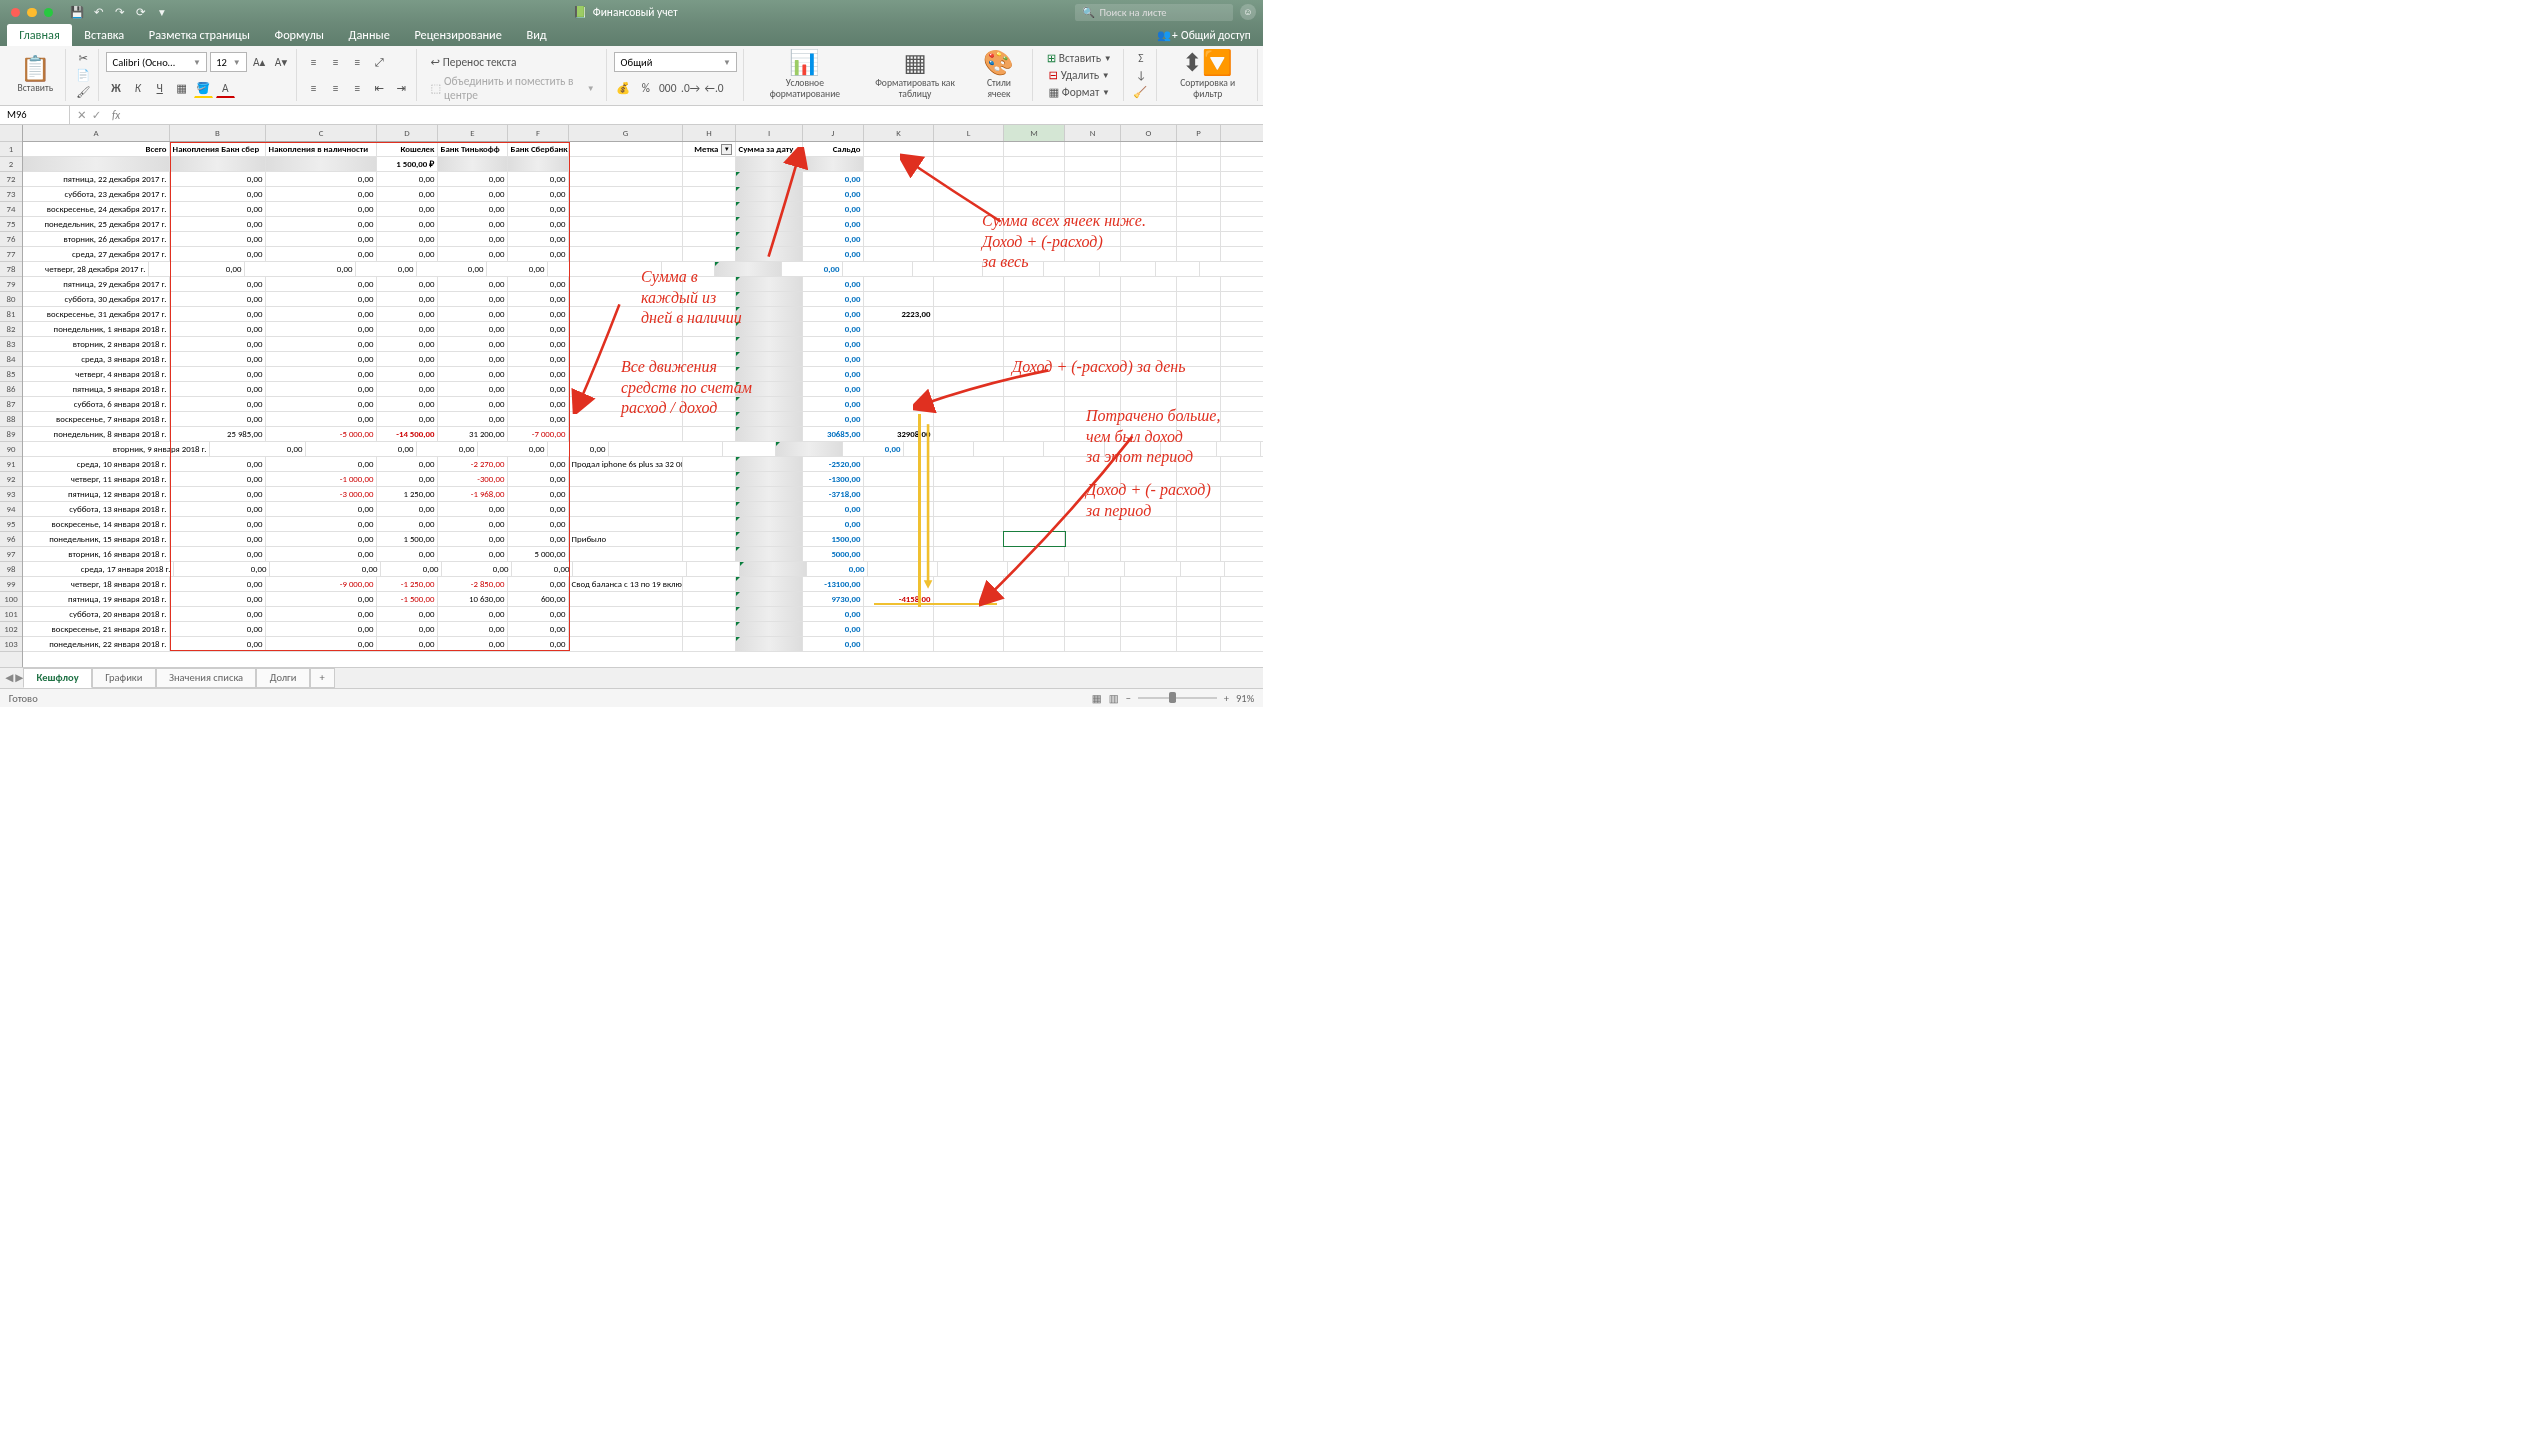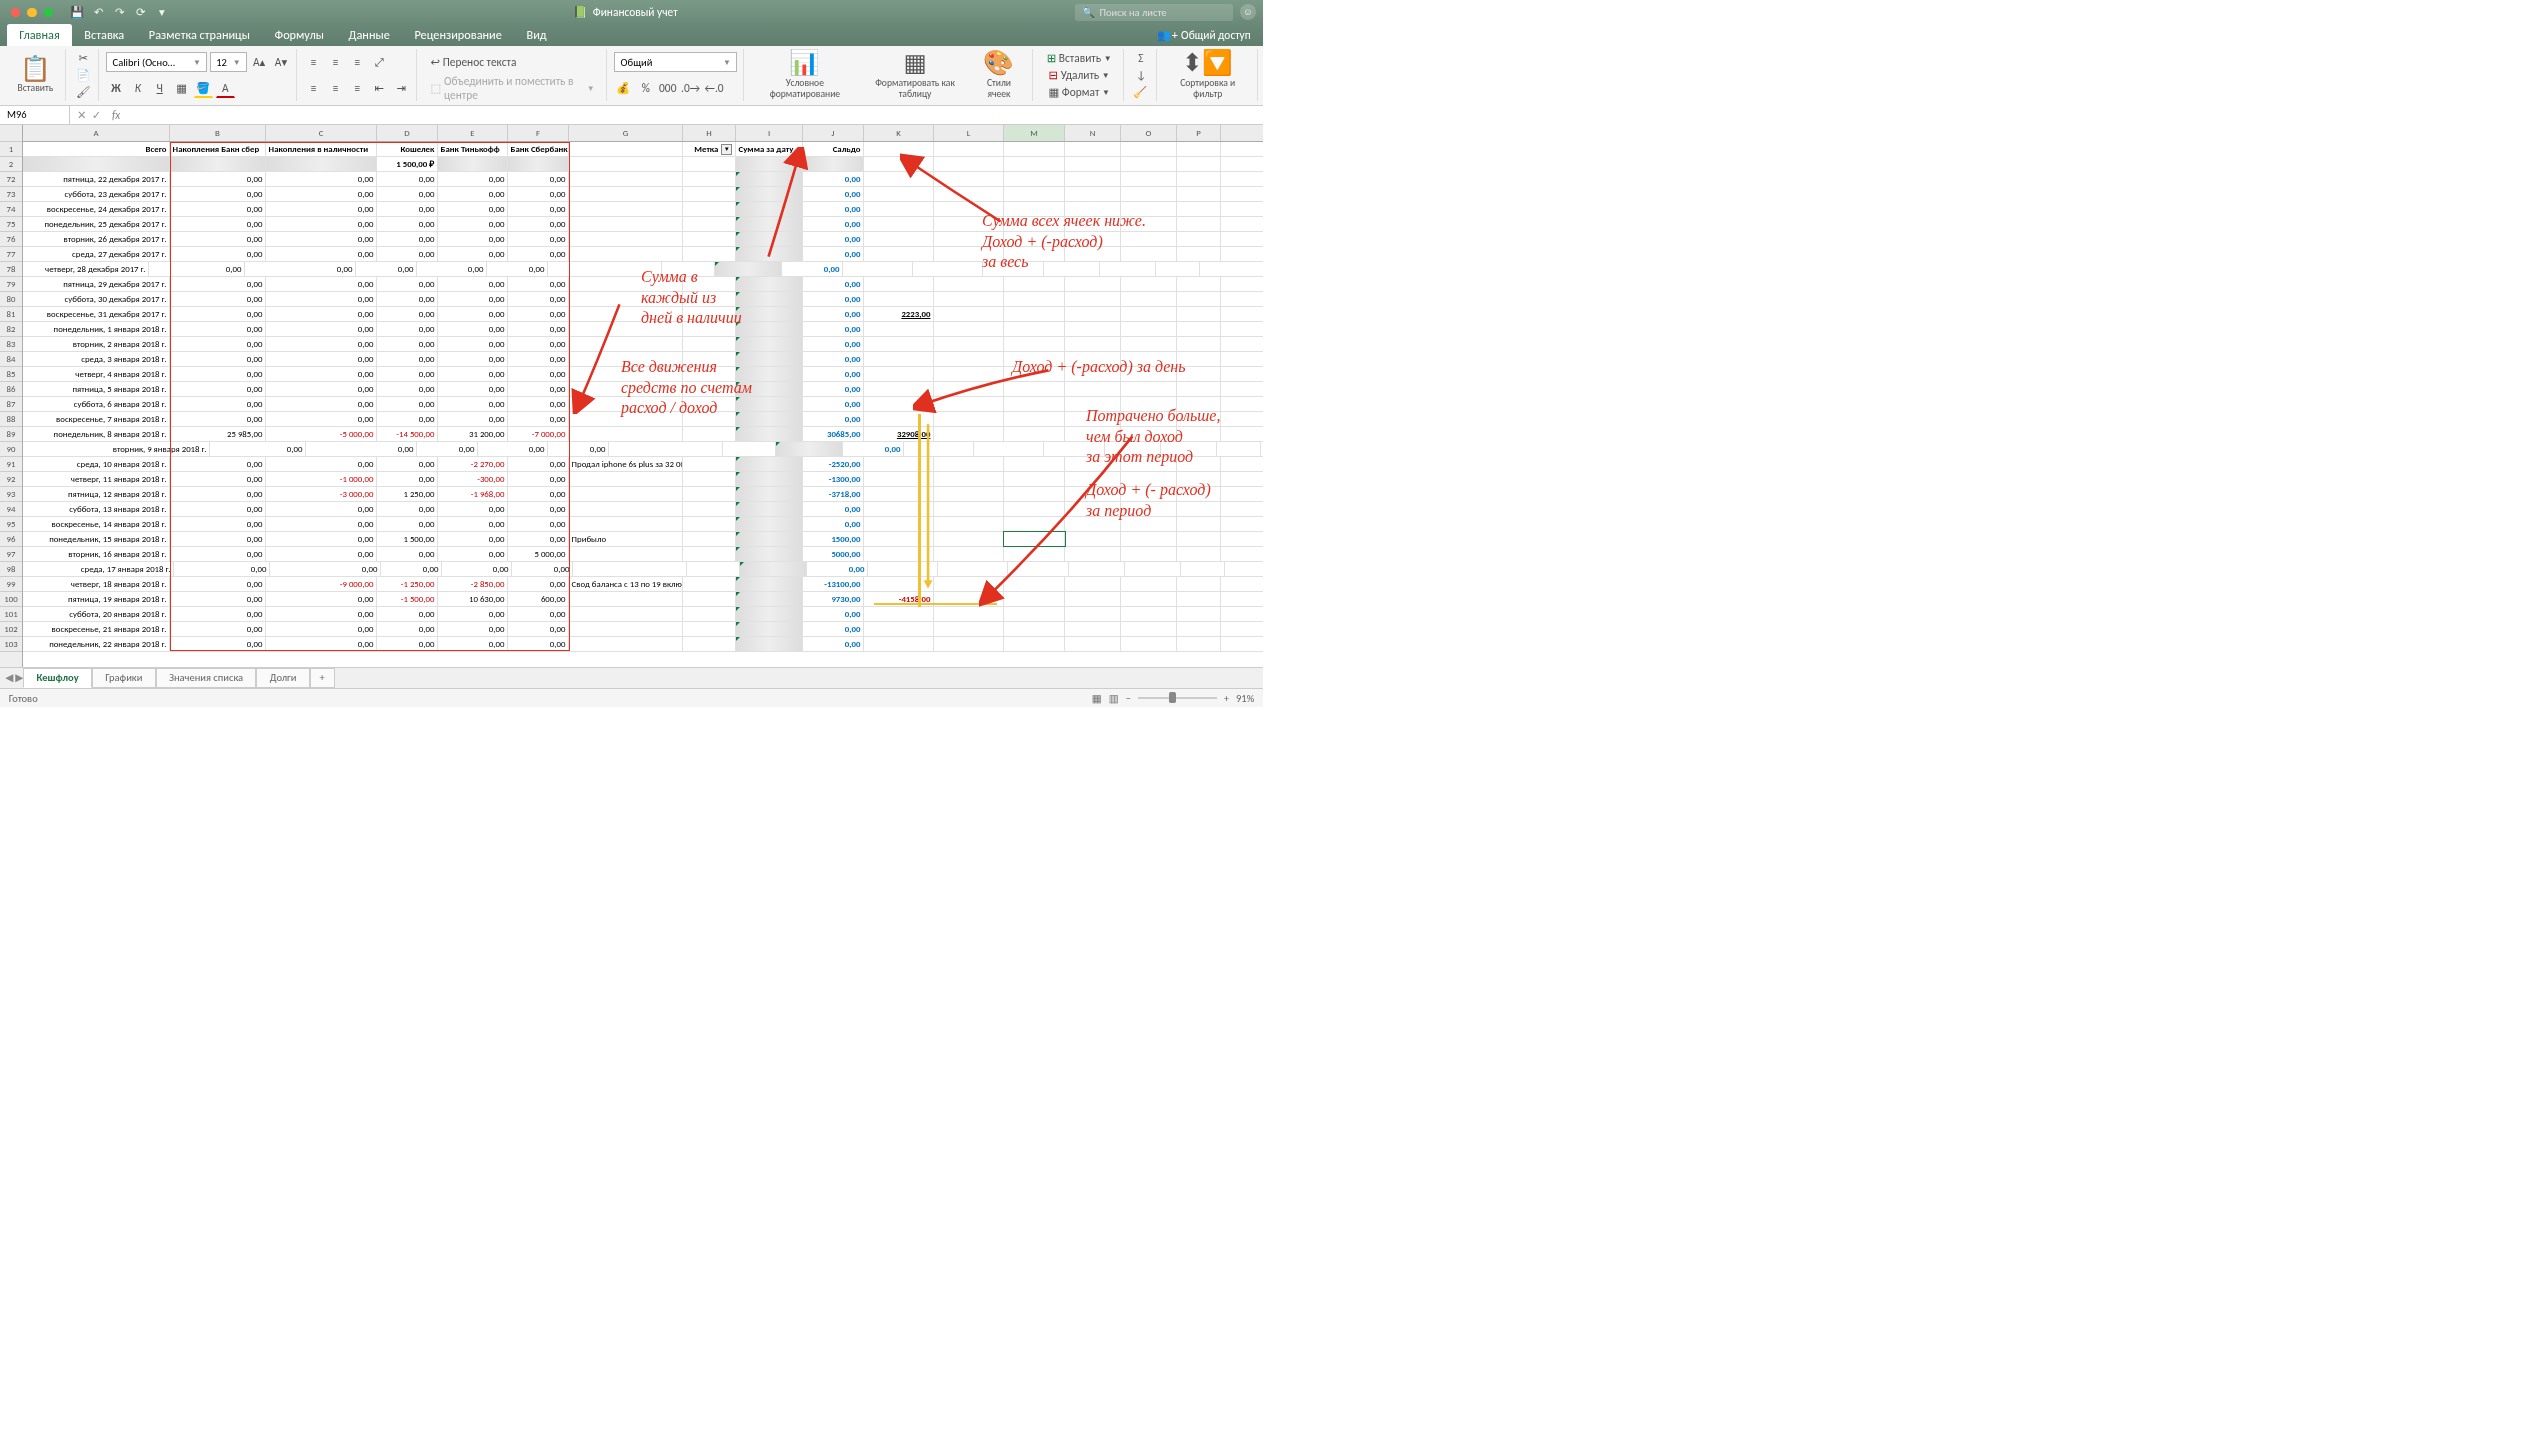--- a/index.html
+++ b/index.html
@@ -39,21 +39,21 @@
 .colhdrs{display:flex;height:17.5px;background:#ececec;border-bottom:0.9px solid #aaa}
 .colhdr{border-right:0.9px solid #ccc;font-size:8.8px;display:flex;align-items:center;justify-content:center;color:#555;background:#ececec}
 .colhdr.sel{background:#d4e6d4}
 .rows{}
 .row{display:flex;height:15px;border-bottom:0.9px solid #e0e0e0}
 .cell{border-right:0.9px solid #e0e0e0;font-size:8.8px;padding:0 2.6px;display:flex;align-items:center;overflow:hidden;white-space:nowrap;position:relative}
 .cell.r{justify-content:flex-end}
 .cell.b{font-weight:bold}
 .cell.neg{color:#c00}
 .cell.blue{color:#0070c0}
-.cell.ul{text-decoration:underline}
+.cell.ul{}
 .cell.blur{color:transparent;background:linear-gradient(90deg,#ddd,#eee,#ddd);filter:blur(0.4px)}
 .cell.sel{outline:1.8px solid #1a7e3e;outline-offset:-0.9px;z-index:5}
 .greentri{position:absolute;top:0;left:0;width:0;height:0;border-top:4.4px solid #0a7e3e;border-right:4.4px solid transparent}
 .filter-btn{width:11.4px;height:11.4px;border:0.9px solid #888;background:#f0f0f0;margin-left:2.6px;display:flex;align-items:center;justify-content:center;font-size:6.1px}
 .redbox{position:absolute;border:1.8px solid #e03020;pointer-events:none;z-index:20}
 .yline{position:absolute;background:#f0c030;z-index:19}
 .ann{position:absolute;color:#e03020;font-size:16px;z-index:30;pointer-events:none;font-style:italic;line-height:1.3;font-family:Georgia,serif}
 .arrow{position:absolute;z-index:29;pointer-events:none}
 .sheet-tabs{height:21px;background:#f0f0f0;border-top:0.9px solid #ccc;display:flex;align-items:center;padding:0 5.3px;font-size:10.5px}
 .stab-nav{display:flex;gap:1.8px;color:#888}
@@ -669,21 +669,21 @@
           <div class="cell" style="width: 70px;"></div>
           <div class="cell" style="width: 61px;"></div>
           <div class="cell" style="width: 56px;"></div>
           <div class="cell" style="width: 56px;"></div>
           <div class="cell" style="width: 44px;"></div>
         </div>
         <div class="row">
           <div class="cell r" style="width: 147px;">понедельник, 8 января 2018 г.</div>
           <div class="cell r" style="width: 96px;">25 985,00</div>
           <div class="cell r neg" style="width: 111px;">-5 000,00</div>
-          <div class="cell r neg" style="width: 61px;">-14 500,00</div>
+          <div class="cell r neg" style="width: 61px; font-weight: bold;">-14 500,00</div>
           <div class="cell r" style="width: 70px;">31 200,00</div>
           <div class="cell r neg" style="width: 61px;">-7 000,00</div>
           <div class="cell" style="width: 114px;"></div>
           <div class="cell" style="width: 53px;"></div>
           <div class="cell blur" style="width: 67px;">
             <span class="greentri"></span>
           </div>
           <div class="cell r blue b" style="width: 61px;">30685,00</div>
           <div class="cell r b ul" style="width: 70px;">32908,00</div>
           <div class="cell" style="width: 70px;"></div>

